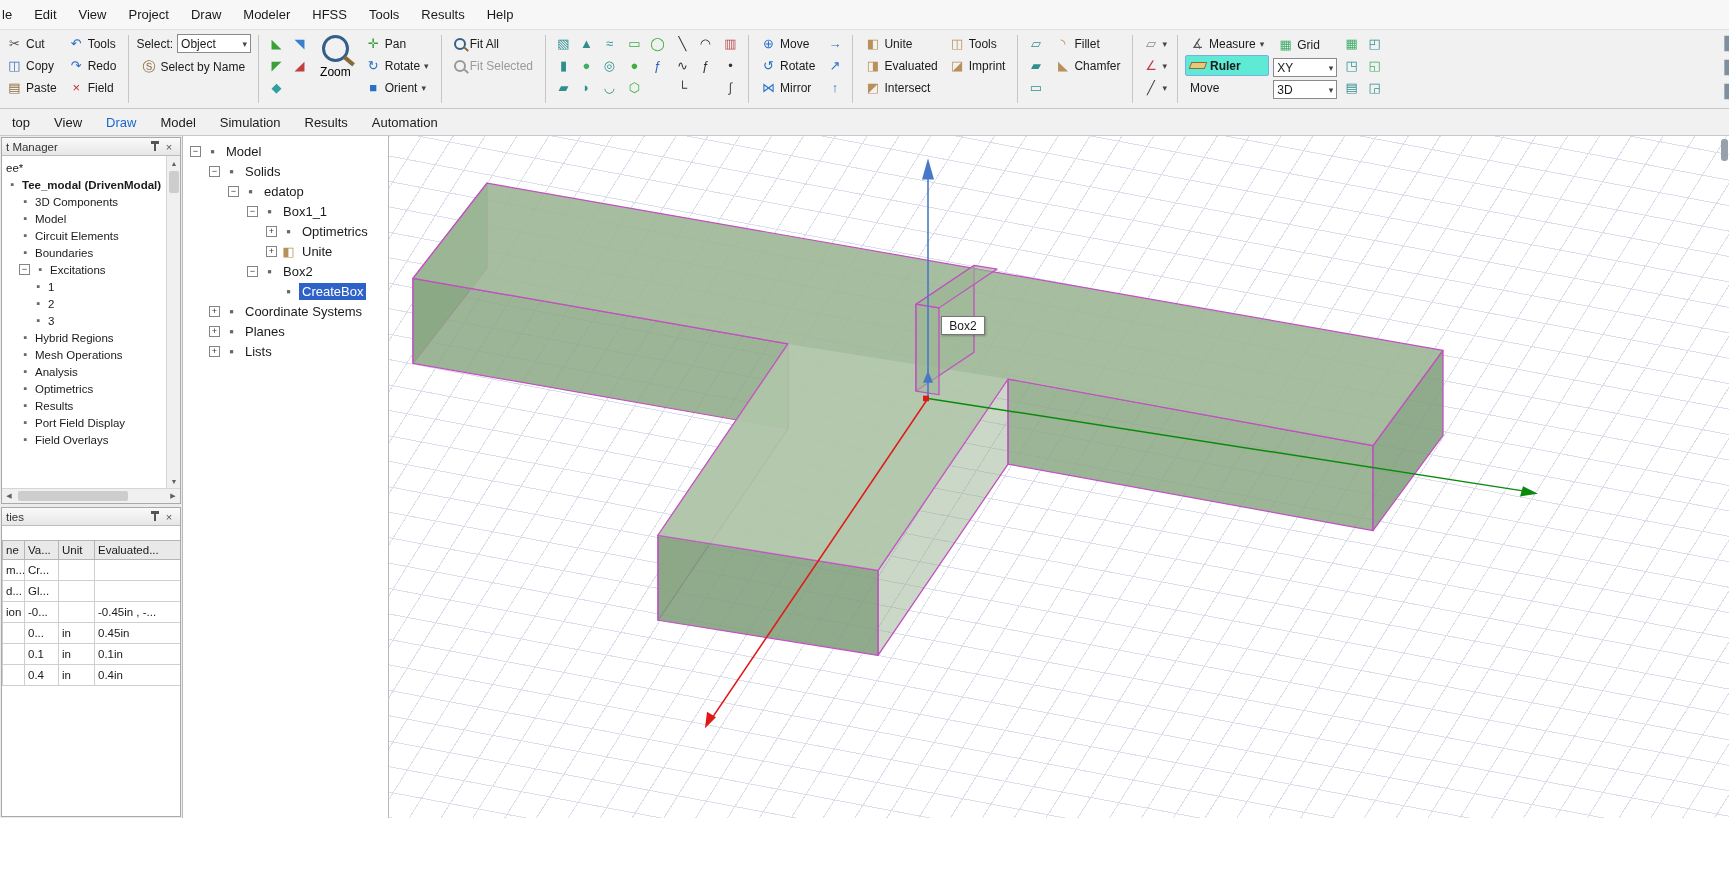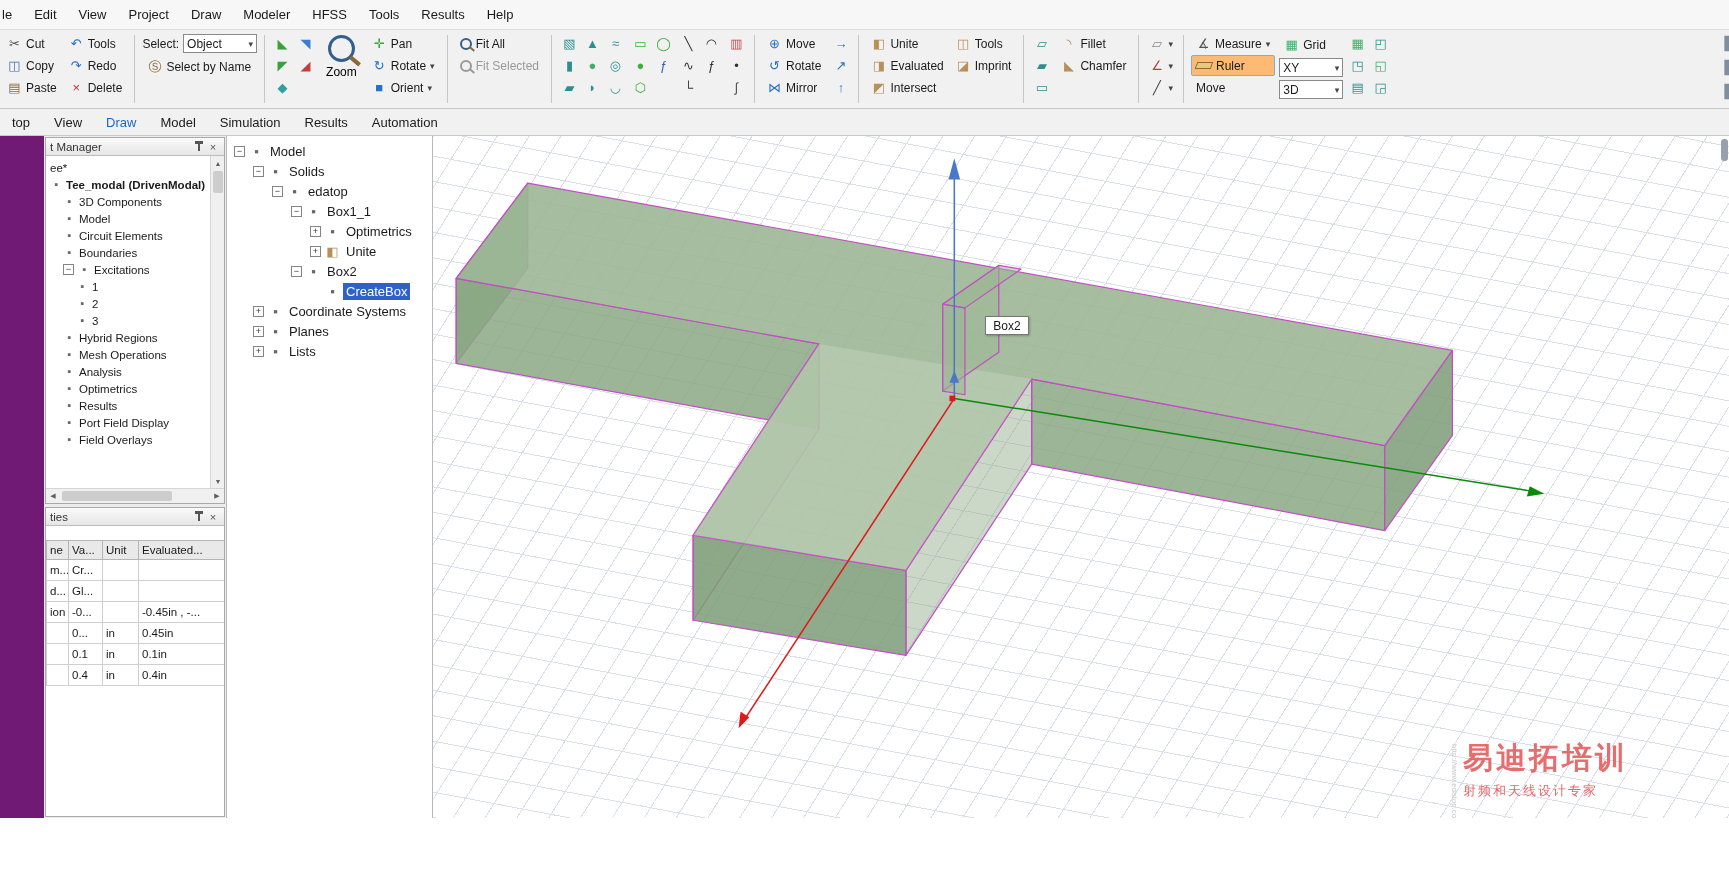--- a/index.html
+++ b/index.html
@@ -16,21 +16,21 @@
   #toolbar { position:relative; display:flex; align-items:flex-start; gap:4px;
     height:79px; padding:3px 2px; background:#f1f1f1; border-bottom:1px solid #c9c9c9; }
   .tb-sep { width:1px; align-self:stretch; background:#c6c6c6; margin:2px 3px; }
   .tb-grid { display:grid; gap:1px 2px; align-content:start; }
   .tb-col { display:flex; flex-direction:column; gap:3px; padding-top:1px; }
   .tb-row { display:flex; align-items:center; gap:4px; }
   .tb-btn { display:flex; align-items:center; gap:4px; height:21px; padding:0 4px;
     background:none; border:1px solid transparent; border-radius:2px; font-size:12px;
     font-family:inherit; color:#1a1a1a; white-space:nowrap; }
   .tb-btn.icon-only { padding:0 2px; }
-  .tb-btn.pressed { background:#fdba74; border-color:#7ab0dd; }
+  .tb-btn.pressed { background:#5eead4; border-color:#7ab0dd;font-weight:bold; }
   .tb-btn.disabled { color:#9a9a9a; }
   .tb-ic { width:15px; text-align:center; font-size:13px; line-height:15px; flex:none; }
   .tb-lb { white-space:nowrap; }
   .tb-caret { font-size:9px; color:#444; }
   .sel-label { font-size:12px; }
   .combo { display:flex; align-items:center; justify-content:space-between; background:#fff;
     border:1px solid #8a8a8a; height:19px; width:74px; padding:0 3px; font-size:12px; }
   .combo-sm { width:64px; }
   .combo-caret { font-size:9px; color:#444; }
   .lens { width:12px; height:12px; border:2px solid #345f8a; border-radius:50%;
@@ -47,21 +47,21 @@
   .cutstrip { position:absolute; right:0; top:3px; width:10px; overflow:hidden;
     display:flex; flex-direction:column; gap:3px; }
 
   
   #tab-row { display:flex; align-items:center; height:27px; background:#f1f1f1;
     border-bottom:1px solid #c9c9c9; font-size:13px; }
   .tab { padding:0 12px; height:100%; display:flex; align-items:center; }
   .tab.active { color:var(--active-tab,#1a66cc); }
 
   
-  #main { display:flex; height:682px; background:#701a75;padding-left:44px; }
+  #main { display:flex; height:682px; background:#8b5cf6; }
   #left-col { width:182px; flex:none; display:flex; flex-direction:column; gap:3px;
     background:#ececec; padding:1px; }
   .panel { background:#fff; border:1px solid #a9a9a9; display:flex; flex-direction:column; }
   #pm-panel { height:367px; }
   #props-panel { flex:1; }
   .panel-header { height:18px; flex:none; background:linear-gradient(#fafafa,#e6e6e6);
     border-bottom:1px solid #bcbcbc; display:flex; align-items:center; padding:0 4px;
     font-size:11.5px; color:#333; }
   .panel-title { flex:1; overflow:hidden; white-space:nowrap; }
   .ph-btn { width:14px; text-align:center; color:#555; font-size:11px; }
@@ -154,21 +154,21 @@
       <button class="tb-btn">
         <span class="tb-ic" style="color: rgb(41, 112, 200);">↷</span>
         <span class="tb-lb">Redo</span>
       </button>
       <button class="tb-btn">
         <span class="tb-ic" style="color: rgb(138, 106, 58);">▤</span>
         <span class="tb-lb">Paste</span>
       </button>
       <button class="tb-btn">
         <span class="tb-ic" style="color: rgb(192, 48, 48);">×</span>
-        <span class="tb-lb">Delete</span>
+        <span class="tb-lb">Field</span>
       </button>
     </div>
     <div class="tb-sep"></div>
     <div class="tb-col">
       <div class="tb-row">
         <span class="sel-label">Select:</span>
         <div class="combo">
           <span class="combo-val">Object</span>
           <span class="combo-caret">▾</span>
         </div>
@@ -726,20 +726,15 @@
       <line class="ax ax-z" x1="928" y1="418" x2="928" y2="180" stroke="#4a78c8"></line>
       <polygon class="ah-z" points="928,160 922,183 934,183" fill="#4a78c8"></polygon>
       <polygon class="ah-z" points="928,390 923,403 933,403" fill="#4a78c8"></polygon>
       <line class="ax ax-y" x1="928" y1="420" x2="1523" y2="520" stroke="#0a8a0a"></line>
       <polygon class="ah-y" points="1538,523 1520,526 1523,515" fill="#0a8a0a"></polygon>
       <line class="ax ax-x" x1="928" y1="420" x2="712" y2="766" stroke="#e01818"></line>
       <polygon class="ah-x" points="705,777 716,765 707,759" fill="#e01818"></polygon>
       <rect class="ah-x" x="923" y="417" width="6" height="6" fill="#e01818"></rect>
     </svg>
     <div id="box2-label">Box2</div>
-    <div id="watermark">
-      <div class="wm-url">http://www.edatop.com</div>
-      <div class="wm-title">易迪拓培训</div>
-      <div class="wm-sub">射频和天线设计专家</div>
-    </div>
     <div id="vp-scroll"></div>
   </div>
 </div>
 
 </body></html>

